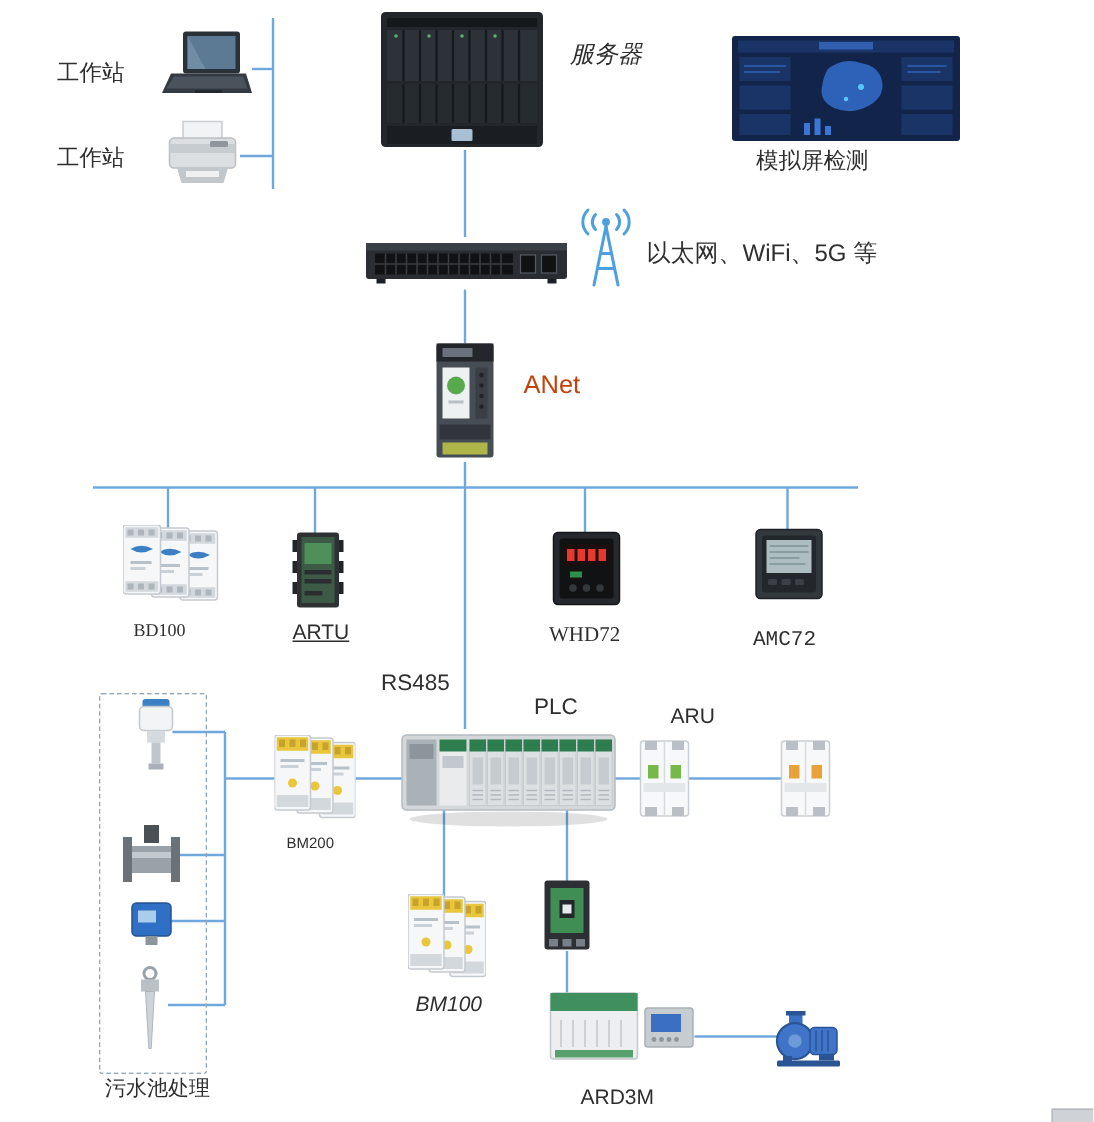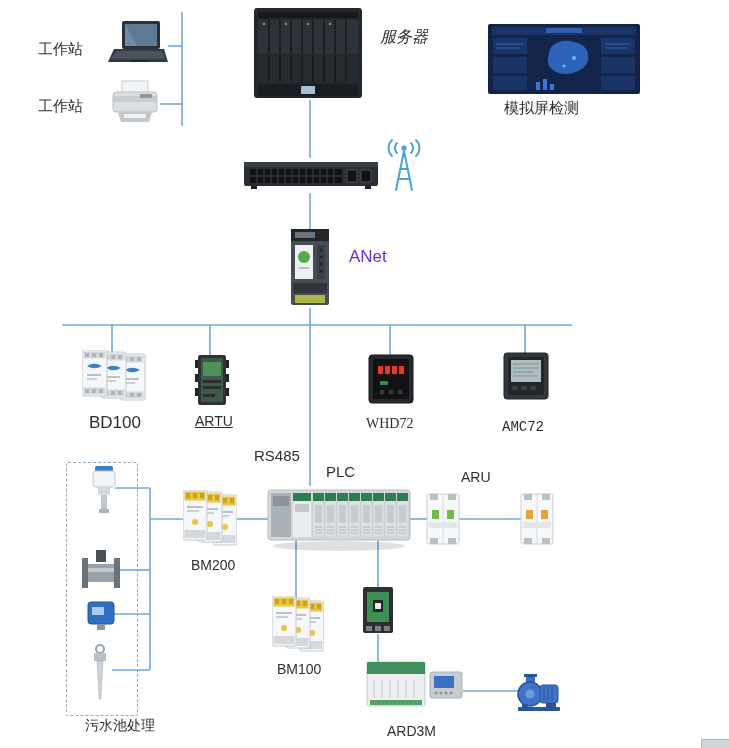--- a/index.html
+++ b/index.html
@@ -144,38 +144,39 @@
       <path d="M9,2 a11,11 0 0,0 0,16"></path>
       <path d="M28,5 a7,7 0 0,1 0,10"></path>
       <path d="M33,2 a11,11 0 0,1 0,16"></path>
       <path d="M21,13 L13,52"></path>
       <path d="M21,13 L29,52"></path>
       <path d="M17.5,31 H24.5"></path>
       <path d="M15.5,41 H26.5"></path>
     </g>
   </svg>
 
+  <div class="label" style="left:431px;top:160px;font-size:16px;">以太网、WiFi、5G 等</div>
 
   <svg class="dev" style="left:287px;top:227px;" width="46" height="82" viewBox="0 0 46 82">
     <rect x="4" y="2" width="38" height="76" rx="2" fill="#474d55"></rect>
     <rect x="4" y="2" width="38" height="12" fill="#23262b"></rect>
     <rect x="8" y="5" width="20" height="6" fill="#6b727b"></rect>
     <rect x="8" y="18" width="18" height="34" fill="#eef1f2"></rect>
     <circle cx="17" cy="30" r="6" fill="#58a84e"></circle>
     <rect x="12" y="40" width="10" height="2" fill="#b9c0c6"></rect>
     <rect x="30" y="18" width="8" height="34" fill="#3a3f46"></rect>
     <circle cx="34" cy="23" r="1.5" fill="#20232a"></circle>
     <circle cx="34" cy="30" r="1.5" fill="#20232a"></circle>
     <circle cx="34" cy="37" r="1.5" fill="#20232a"></circle>
     <circle cx="34" cy="44" r="1.5" fill="#20232a"></circle>
     <rect x="6" y="56" width="34" height="10" fill="#31353b"></rect>
     <rect x="8" y="68" width="30" height="8" fill="#aeb648"></rect>
   </svg>
 
-  <div class="label" style="left:349px;top:247px;font-size:17px;color:#6d28d9;">ANet</div>
+  <div class="label" style="left:349px;top:247px;font-size:17px;color:#c2410c;">ANet</div>
 
   <svg class="dev" style="left:82px;top:350px;" width="64" height="52" viewBox="0 0 64 52">
     <defs>
       <g id="mod-blue">
         <rect x="0" y="0" width="25" height="46" rx="2" fill="#f5f7f8" stroke="#c5cad0"></rect>
         <rect x="1.5" y="1.5" width="22" height="7" fill="#d3d8dd"></rect>
         <rect x="1.5" y="37.5" width="22" height="7" fill="#d3d8dd"></rect>
         <path d="M5,16 q7,-4.5 15,0 q-8,4.5 -15,0 Z" fill="#3d7fc4"></path>
         <rect x="5" y="24" width="14" height="2" fill="#b9c1c8"></rect>
         <rect x="5" y="28" width="10" height="2" fill="#c9d0d6"></rect>
@@ -186,21 +187,21 @@
           <rect x="3" y="39" width="4" height="4"></rect>
             <rect x="10" y="39" width="4" height="4"></rect>
             <rect x="17" y="39" width="4" height="4"></rect>
         </g>
       </g>
     </defs>
     <use href="#mod-blue" x="38" y="4"></use>
     <use href="#mod-blue" x="19" y="2"></use>
     <use href="#mod-blue" x="0" y="0"></use>
   </svg>
-  <div class="label" style="left:89px;top:413px;font-size:17px;">BD100</div>
+  <div class="label" style="left:89px;top:413px;font-size:12px;font-family:Liberation Serif, serif;">BD100</div>
 
   <svg class="dev" style="left:194px;top:354px;" width="36" height="52" viewBox="0 0 36 52">
     <rect x="4" y="1" width="28" height="50" rx="2" fill="#2e3234"></rect>
     <g fill="#222527">
       <rect x="1" y="6" width="3" height="8"></rect>
         <rect x="1" y="20" width="3" height="8"></rect>
         <rect x="1" y="34" width="3" height="8"></rect>
       <rect x="32" y="6" width="3" height="8"></rect>
         <rect x="32" y="20" width="3" height="8"></rect>
         <rect x="32" y="34" width="3" height="8"></rect>
@@ -239,21 +240,21 @@
     </g>
     <g fill="#3a4045">
       <rect x="9" y="34" width="6" height="4" rx="1"></rect>
       <rect x="18" y="34" width="6" height="4" rx="1"></rect>
       <rect x="27" y="34" width="6" height="4" rx="1"></rect>
     </g>
   </svg>
   <div class="label" style="left:502px;top:419px;font-size:14px;font-family:Liberation Mono, monospace;">AMC72</div>
 
   <div class="label" style="left:254px;top:447px;font-size:15px;text-align:right;">RS485</div>
-  <div class="label" style="left:326px;top:463px;font-size:15px;">PLC</div>
+  <div class="label" style="left:356px;top:463px;font-size:15px;">PLC</div>
 
   <svg class="dev" style="left:266px;top:484px;" width="146" height="70" viewBox="0 0 146 70">
     <defs>
       <g id="plc-io">
         <rect width="11" height="44" fill="#dde0e3" stroke="#c0c6cb" stroke-width="0.5"></rect>
         <rect width="11" height="8" fill="#2e7d4f"></rect>
         <rect x="2" y="12" width="7" height="18" fill="#c6cbd0"></rect>
         <path d="M2,34 h7 M2,37 h7 M2,40 h7" stroke="#b2b8be" stroke-width="1"></path>
       </g>
     </defs>
@@ -267,21 +268,21 @@
     <use href="#plc-io" x="47" y="9"></use>
     <use href="#plc-io" x="59" y="9"></use>
     <use href="#plc-io" x="71" y="9"></use>
     <use href="#plc-io" x="83" y="9"></use>
     <use href="#plc-io" x="95" y="9"></use>
     <use href="#plc-io" x="107" y="9"></use>
     <use href="#plc-io" x="119" y="9"></use>
     <use href="#plc-io" x="131" y="9"></use>
   </svg>
 
-  <div class="label" style="left:461px;top:469px;font-size:14px;">ARU</div>
+  <div class="label" style="left:447px;top:469px;font-size:14px;">ARU</div>
 
   <svg class="dev" style="left:424px;top:492px;" width="38" height="54" viewBox="0 0 38 54">
     <rect x="3" y="2" width="32" height="50" rx="2" fill="#f7f8f9" stroke="#c9ced3"></rect>
     <line x1="19" y1="2" x2="19" y2="52" stroke="#d7dbdf"></line>
     <rect x="6" y="2" width="8" height="6" fill="#b9bfc5"></rect>
     <rect x="24" y="2" width="8" height="6" fill="#b9bfc5"></rect>
     <rect x="6" y="46" width="8" height="6" fill="#b9bfc5"></rect>
     <rect x="24" y="46" width="8" height="6" fill="#b9bfc5"></rect>
     <rect x="8" y="18" width="7" height="9" fill="#76b84a"></rect>
     <rect x="23" y="18" width="7" height="9" fill="#76b84a"></rect>
@@ -313,21 +314,21 @@
             <rect x="3" y="3" width="4" height="5"></rect>
             <rect x="10" y="3" width="4" height="5"></rect>
             <rect x="17" y="3" width="4" height="5"></rect>
           </g>
       </g>
     </defs>
     <use href="#mod-yel1" x="30" y="5"></use>
     <use href="#mod-yel1" x="15" y="2"></use>
     <use href="#mod-yel1" x="0" y="0"></use>
   </svg>
-  <div class="label" style="left:191px;top:557px;font-size:14px;">BM200</div>
+  <div class="label" style="left:191px;top:557px;font-size:10px;">BM200</div>
 
   <div class="dashed-box"></div>
 
   <svg class="dev" style="left:86px;top:466px;" width="36" height="48" viewBox="0 0 36 48">
     <rect x="9" y="0" width="18" height="6" rx="2" fill="#3d7fc4"></rect>
     <rect x="7" y="5" width="22" height="16" rx="3" fill="#f2f4f6" stroke="#c2c8ce"></rect>
     <rect x="12" y="21" width="12" height="8" fill="#d5dade"></rect>
     <rect x="15" y="29" width="6" height="14" fill="#bfc6cc"></rect>
     <rect x="13" y="43" width="10" height="4" fill="#aab1b8"></rect>
   </svg>
@@ -345,21 +346,21 @@
     <rect x="6" y="7" width="12" height="8" fill="#a9cdea"></rect>
     <rect x="11" y="24" width="8" height="6" fill="#8d959c"></rect>
   </svg>
 
   <svg class="dev" style="left:88px;top:644px;" width="24" height="58" viewBox="0 0 24 58">
     <circle cx="12" cy="5" r="4" fill="none" stroke="#9aa2a9" stroke-width="2"></circle>
     <rect x="6" y="9" width="12" height="8" fill="#b9c0c6"></rect>
     <path d="M9,17 h6 l-2.2,38 h-1.6 Z" fill="#cdd3d8" stroke="#aab1b8" stroke-width="0.6"></path>
   </svg>
 
-  <div class="label" style="left:70px;top:717px;font-size:14px;margin-left:15px;">污水池处理</div>
+  <div class="label" style="left:70px;top:717px;font-size:14px;">污水池处理</div>
 
   <svg class="dev" style="left:272px;top:596px;" width="52" height="58" viewBox="0 0 52 58">
     <defs>
       <g id="mod-yel2">
         <rect x="0" y="0" width="24" height="50" rx="2" fill="#f5f7f8" stroke="#c5cad0"></rect>
         <rect x="1.5" y="1.5" width="21" height="9" fill="#e9c63c"></rect>
         <rect x="1.5" y="40" width="21" height="8" fill="#d3d8dd"></rect>
         <rect x="4" y="16" width="16" height="2" fill="#b9c1c8"></rect>
         <rect x="4" y="20" width="12" height="2" fill="#c9d0d6"></rect>
         <circle cx="12" cy="32" r="3" fill="#e9c63c"></circle>
@@ -367,21 +368,21 @@
             <rect x="3" y="3" width="4" height="5"></rect>
             <rect x="10" y="3" width="4" height="5"></rect>
             <rect x="17" y="3" width="4" height="5"></rect>
           </g>
       </g>
     </defs>
     <use href="#mod-yel2" x="28" y="5"></use>
     <use href="#mod-yel2" x="14" y="2"></use>
     <use href="#mod-yel2" x="0" y="0"></use>
   </svg>
-  <div class="label" style="left:277px;top:661px;font-size:14px;">BM100</div>
+  <div class="label" style="left:277px;top:661px;font-size:14px;font-style:italic;">BM100</div>
 
   <svg class="dev" style="left:359px;top:586px;" width="38" height="48" viewBox="0 0 38 48">
     <rect x="4" y="1" width="30" height="46" rx="2" fill="#2c3035"></rect>
     <rect x="8" y="6" width="22" height="30" fill="#3f8f55"></rect>
     <rect x="14" y="14" width="10" height="12" fill="#23272b"></rect>
     <rect x="16" y="17" width="6" height="6" fill="#e8eaec"></rect>
     <g fill="#787f86">
       <rect x="7" y="40" width="6" height="5"></rect>
       <rect x="16" y="40" width="6" height="5"></rect>
       <rect x="25" y="40" width="6" height="5"></rect>

